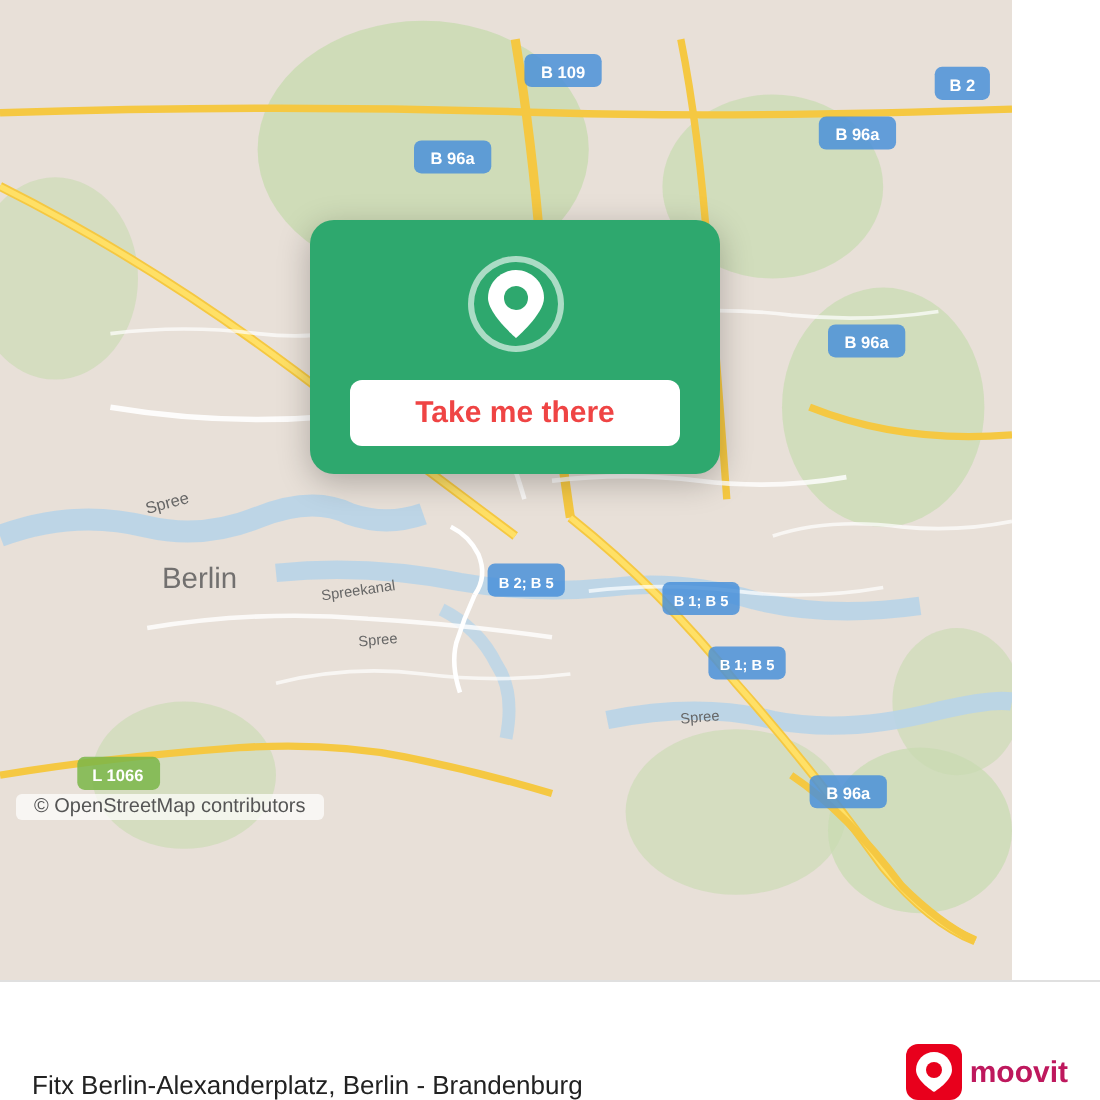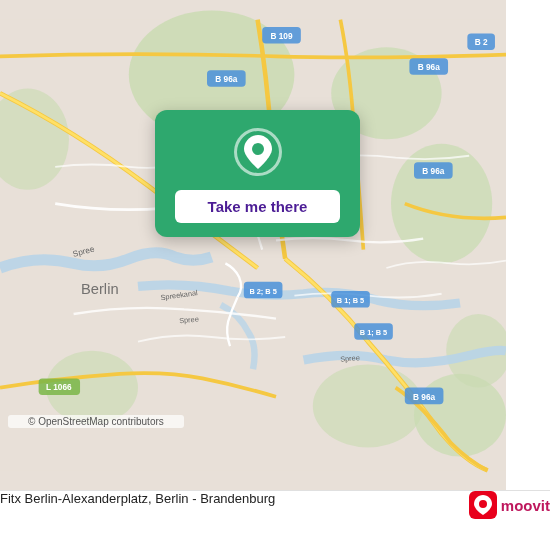--- a/index.html
+++ b/index.html
@@ -54,35 +54,35 @@
       margin-bottom: 10px;
     }
 
     #take-me-there-btn {
       background: white;
       border: none;
       border-radius: 6px;
       padding: 8px 16px;
       font-size: 15px;
       font-weight: 600;
-      color: #4c1d95;
+      color: #ef4444;
       cursor: pointer;
       width: 100%;
       text-align: center;
       margin-top: 4px;
     }
 
     #bottom-bar {
       width: 550px;
       height: 60px;
       background: white;
       display: flex;
-      align-items: flex-start;
+      align-items: flex-end;
       justify-content: space-between;
-      padding: 0 0;
+      padding: 0 16px;
       border-top: 1px solid #e0e0e0;
     }
 
     #bottom-text {
       font-size: 13px;
       color: #222;
       flex: 1;
     }
 
     #moovit-logo {
@@ -97,26 +97,26 @@
     }
 
     #moovit-text {
       font-size: 15px;
       font-weight: 700;
       color: #be185d;
     }
 
     #copyright {
       position: absolute;
-      bottom: 62px;
+      bottom: 80px;
       left: 8px;
       font-size: 10px;
       color: #555;
       background: rgba(255,255,255,0.7);
-      padding: 1px 20px;
+      padding: 1px 9px;
       border-radius: 3px;
       z-index: 5;
       text-align: center;
     }
   </style>
 </head>
 <body>
 
 <div id="map-container">
   

